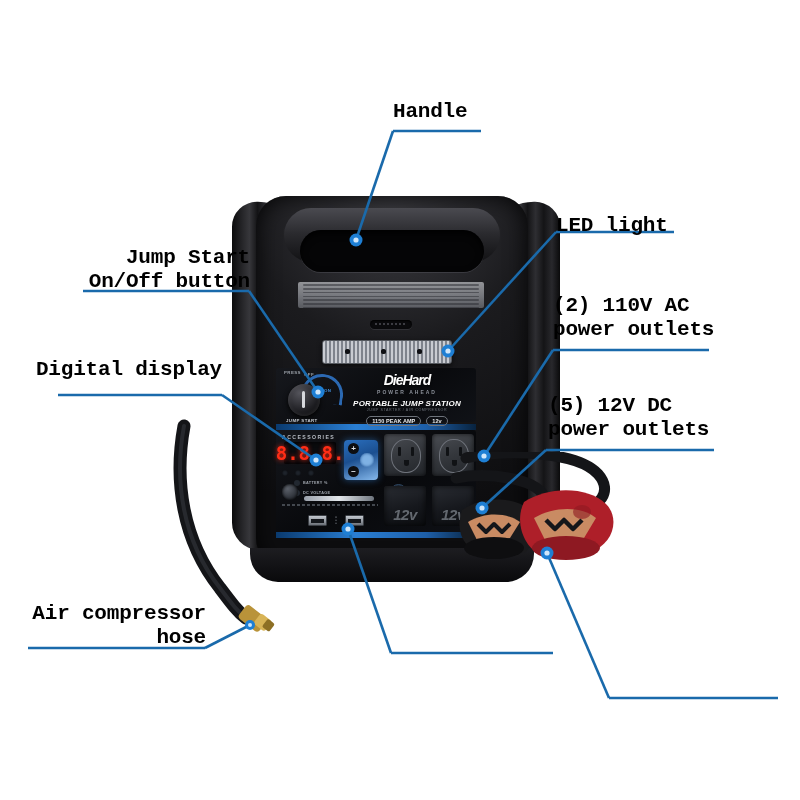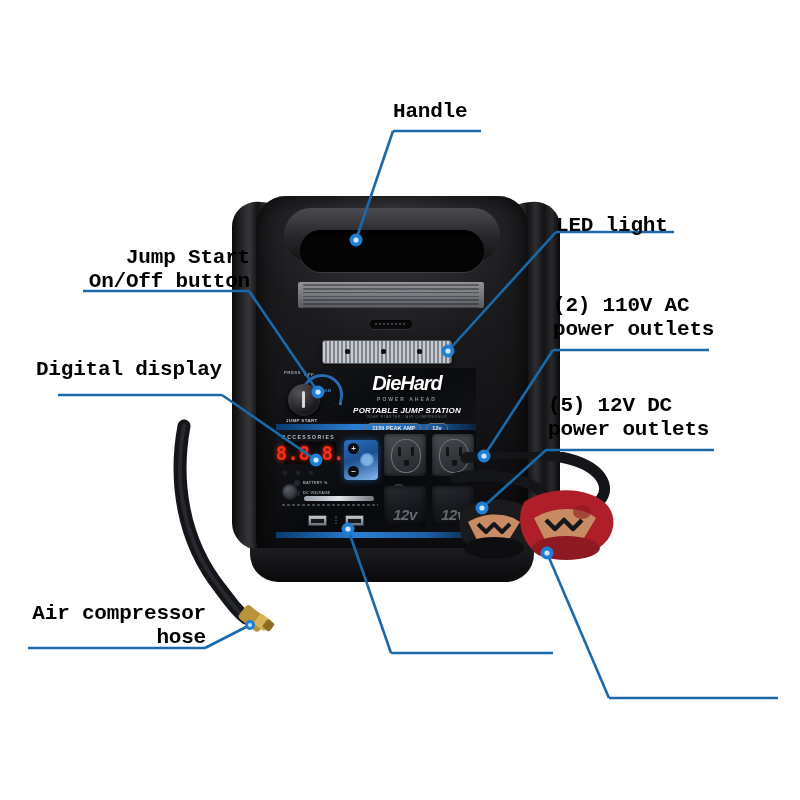--- a/index.html
+++ b/index.html
@@ -67,21 +67,21 @@
   .panel{position:absolute;left:44px;top:172px;width:200px;height:54px;
         background:linear-gradient(145deg,#16181d 0%,#090a0d 60%,#101217 100%);
         border-radius:3px;}
   .panel2{position:absolute;left:44px;top:234px;width:200px;height:104px;
         background:linear-gradient(150deg,#14161b 0%,#08090c 55%,#0e1015 100%);
         border-radius:3px;}
   .blue-strip{position:absolute;left:44px;width:200px;height:6px;
         background:linear-gradient(90deg,#0a3a6e,#2a7fd4 40%,#1e5fa8 75%,#08233f);}
 
   .brand{position:absolute;left:112px;top:176px;width:126px;text-align:center;}
-  .brand .bname{color:#fff;font-size:20px;font-weight:900;font-style:italic;
+  .brand .bname{color:#fff;font-size:14px;font-weight:900;font-style:italic;
         letter-spacing:-1px;text-shadow:0 1px 2px rgba(0,0,0,.9);}
   .brand .tag{color:#8a8f98;font-size:5px;font-weight:700;letter-spacing:2px;
         margin-top:1px;}
   .brand .sub{color:#fff;font-size:8px;font-weight:800;font-style:italic;
         letter-spacing:.2px;margin-top:4px;}
   .brand .sub2{color:#6f747c;font-size:3.6px;letter-spacing:.6px;}
   .badges{display:flex;gap:5px;justify-content:center;margin-top:4px;}
   .badge{border:1px solid #6e737b;border-radius:9px;padding:1px 5px;
         color:#e6e8ea;font-size:5.6px;font-weight:800;white-space:nowrap;}
 

